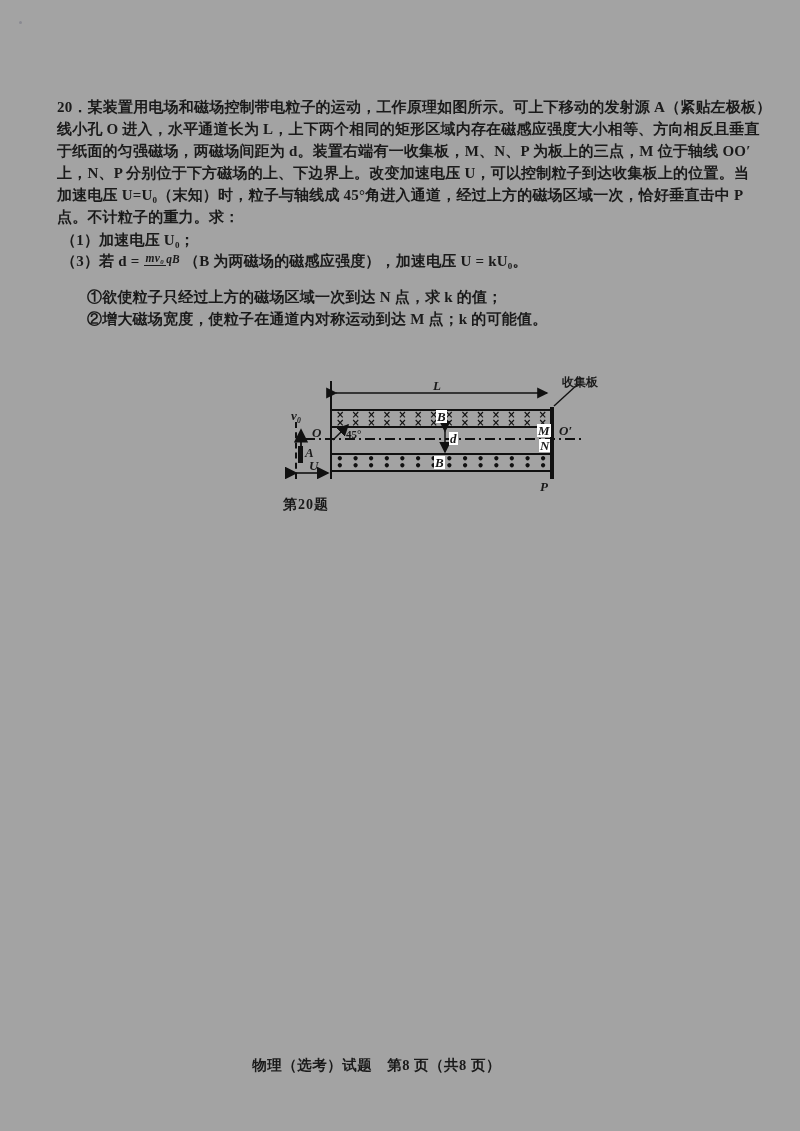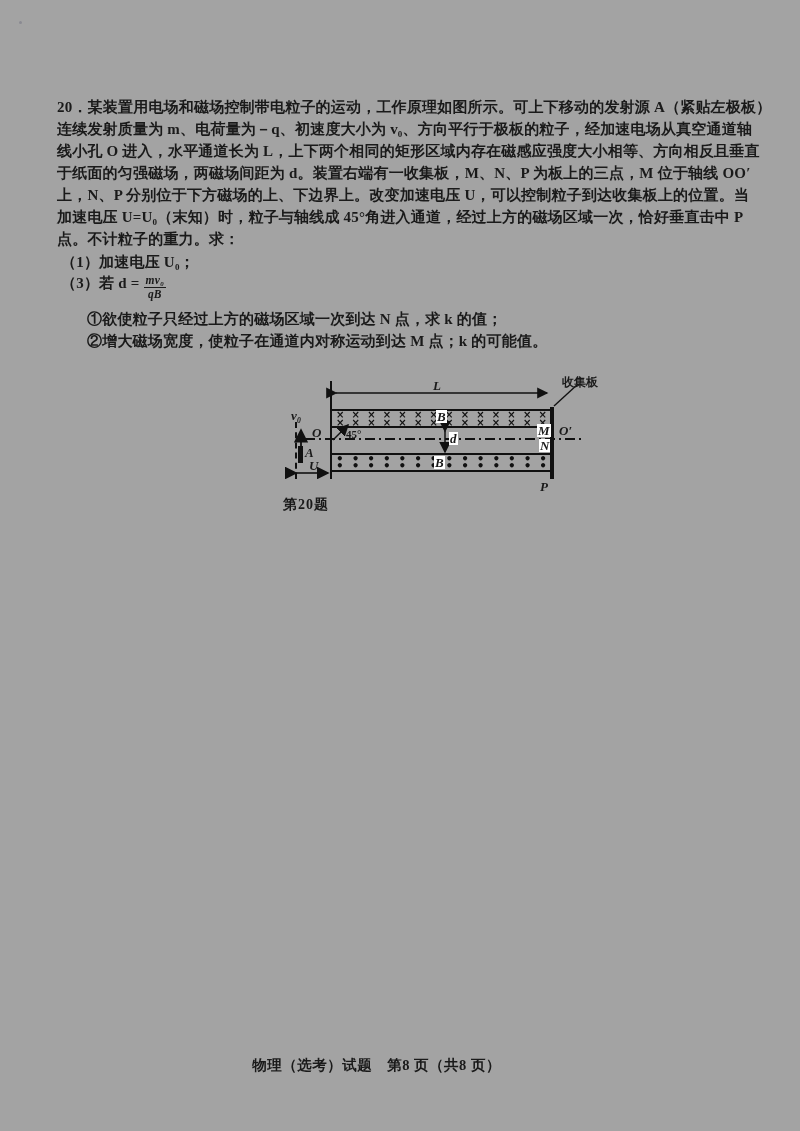--- a/index.html
+++ b/index.html
@@ -4,21 +4,21 @@
 <style>
   html,body{margin:0;padding:0;background:#ffffff;}
   #page{position:relative;width:800px;height:1131px;background:#a3a3a3;overflow:hidden;
         font-family:"Liberation Serif","DejaVu Serif",serif;color:#1a1a1a;}
   
   #textcol{position:absolute;left:57px;top:96px;width:700px;}
   .p-line{height:22px;line-height:22px;font-size:15px;font-weight:700;white-space:nowrap;letter-spacing:.2px;}
   .item{height:24px;line-height:24px;font-size:15px;font-weight:700;margin-left:4px;white-space:nowrap;letter-spacing:.2px;}
   .item3{height:34px;display:flex;align-items:flex-start;font-size:15px;font-weight:700;margin-left:4px;white-space:nowrap;letter-spacing:.2px;}
   .sub{height:22px;line-height:22px;font-size:15px;font-weight:700;margin-left:30px;white-space:nowrap;letter-spacing:.2px;}
-  .frac{display:inline-flex;flex-direction:column;align-items:center;vertical-align:middle;
+  .frac{display:inline-flex;flex-direction:row;align-items:center;vertical-align:middle;
         margin:0 4px;font-style:italic;font-size:11.5px;line-height:1.15;font-weight:700;}
   .frac .num{border-bottom:1.3px solid #1a1a1a;padding:0 2px;}
   
   #figure{position:absolute;left:283px;top:376px;width:352px;height:142px;}
   #figure svg{position:absolute;left:0;top:0;}
   .flabel{position:absolute;font-style:italic;font-weight:700;font-size:13px;line-height:13px;}
   .flabel.small{font-size:11px;font-style:normal;}
   .whitebg{background:#fff;padding:0 1px;z-index:3;}
   .strip{position:absolute;left:48px;width:221px;height:19px;border-top:2px solid #111;
          border-bottom:2px solid #111;box-sizing:border-box;z-index:1;}
@@ -39,33 +39,33 @@
   .artifact{position:absolute;left:19px;top:21px;width:3px;height:3px;background:#8a8a92;border-radius:50%;}
 </style>
 </head>
 <body>
 
 <div id="page">
   <div class="artifact"></div>
 
   <div id="textcol">
     <div class="p-line">20．某装置用电场和磁场控制带电粒子的运动，工作原理如图所示。可上下移动的发射源 A（紧贴左极板）</div>
-    <div class="p-line">连续发射质量为 m、电荷量为－q、初速度大小为 v₀、方向平行于极板的粒子，经加速电场从真空通道轴</div>
     <div class="p-line">线小孔 O 进入，水平通道长为 L，上下两个相同的矩形区域内存在磁感应强度大小相等、方向相反且垂直</div>
     <div class="p-line">于纸面的匀强磁场，两磁场间距为 d。装置右端有一收集板，M、N、P 为板上的三点，M 位于轴线 OO′</div>
     <div class="p-line">上，N、P 分别位于下方磁场的上、下边界上。改变加速电压 U，可以控制粒子到达收集板上的位置。当</div>
     <div class="p-line">加速电压 U=U₀（末知）时，粒子与轴线成 45°角进入通道，经过上方的磁场区域一次，恰好垂直击中 P</div>
     <div class="p-line">点。不计粒子的重力。求：</div>
     <div class="item">（1）加速电压 U₀；</div>
     <div class="item3">
       <span>（3）若 d =</span>
       <span class="frac">
         <span class="num">mv₀</span>
         <span class="den">qB</span>
       </span>
+      <span>（B 为两磁场的磁感应强度），加速电压 U = kU₀。</span>
     </div>
     <div class="sub">①欲使粒子只经过上方的磁场区域一次到达 N 点，求 k 的值；</div>
     <div class="sub">②增大磁场宽度，使粒子在通道内对称运动到达 M 点；k 的可能值。</div>
   </div>
 
   <div id="figure">
     <svg width="352" height="142" viewBox="0 0 352 142">
       <defs>
         <marker id="ah" markerWidth="9" markerHeight="8" refX="7" refY="4" orient="auto">
           <path d="M0,0 L8,4 L0,8 z" fill="#111"></path>

